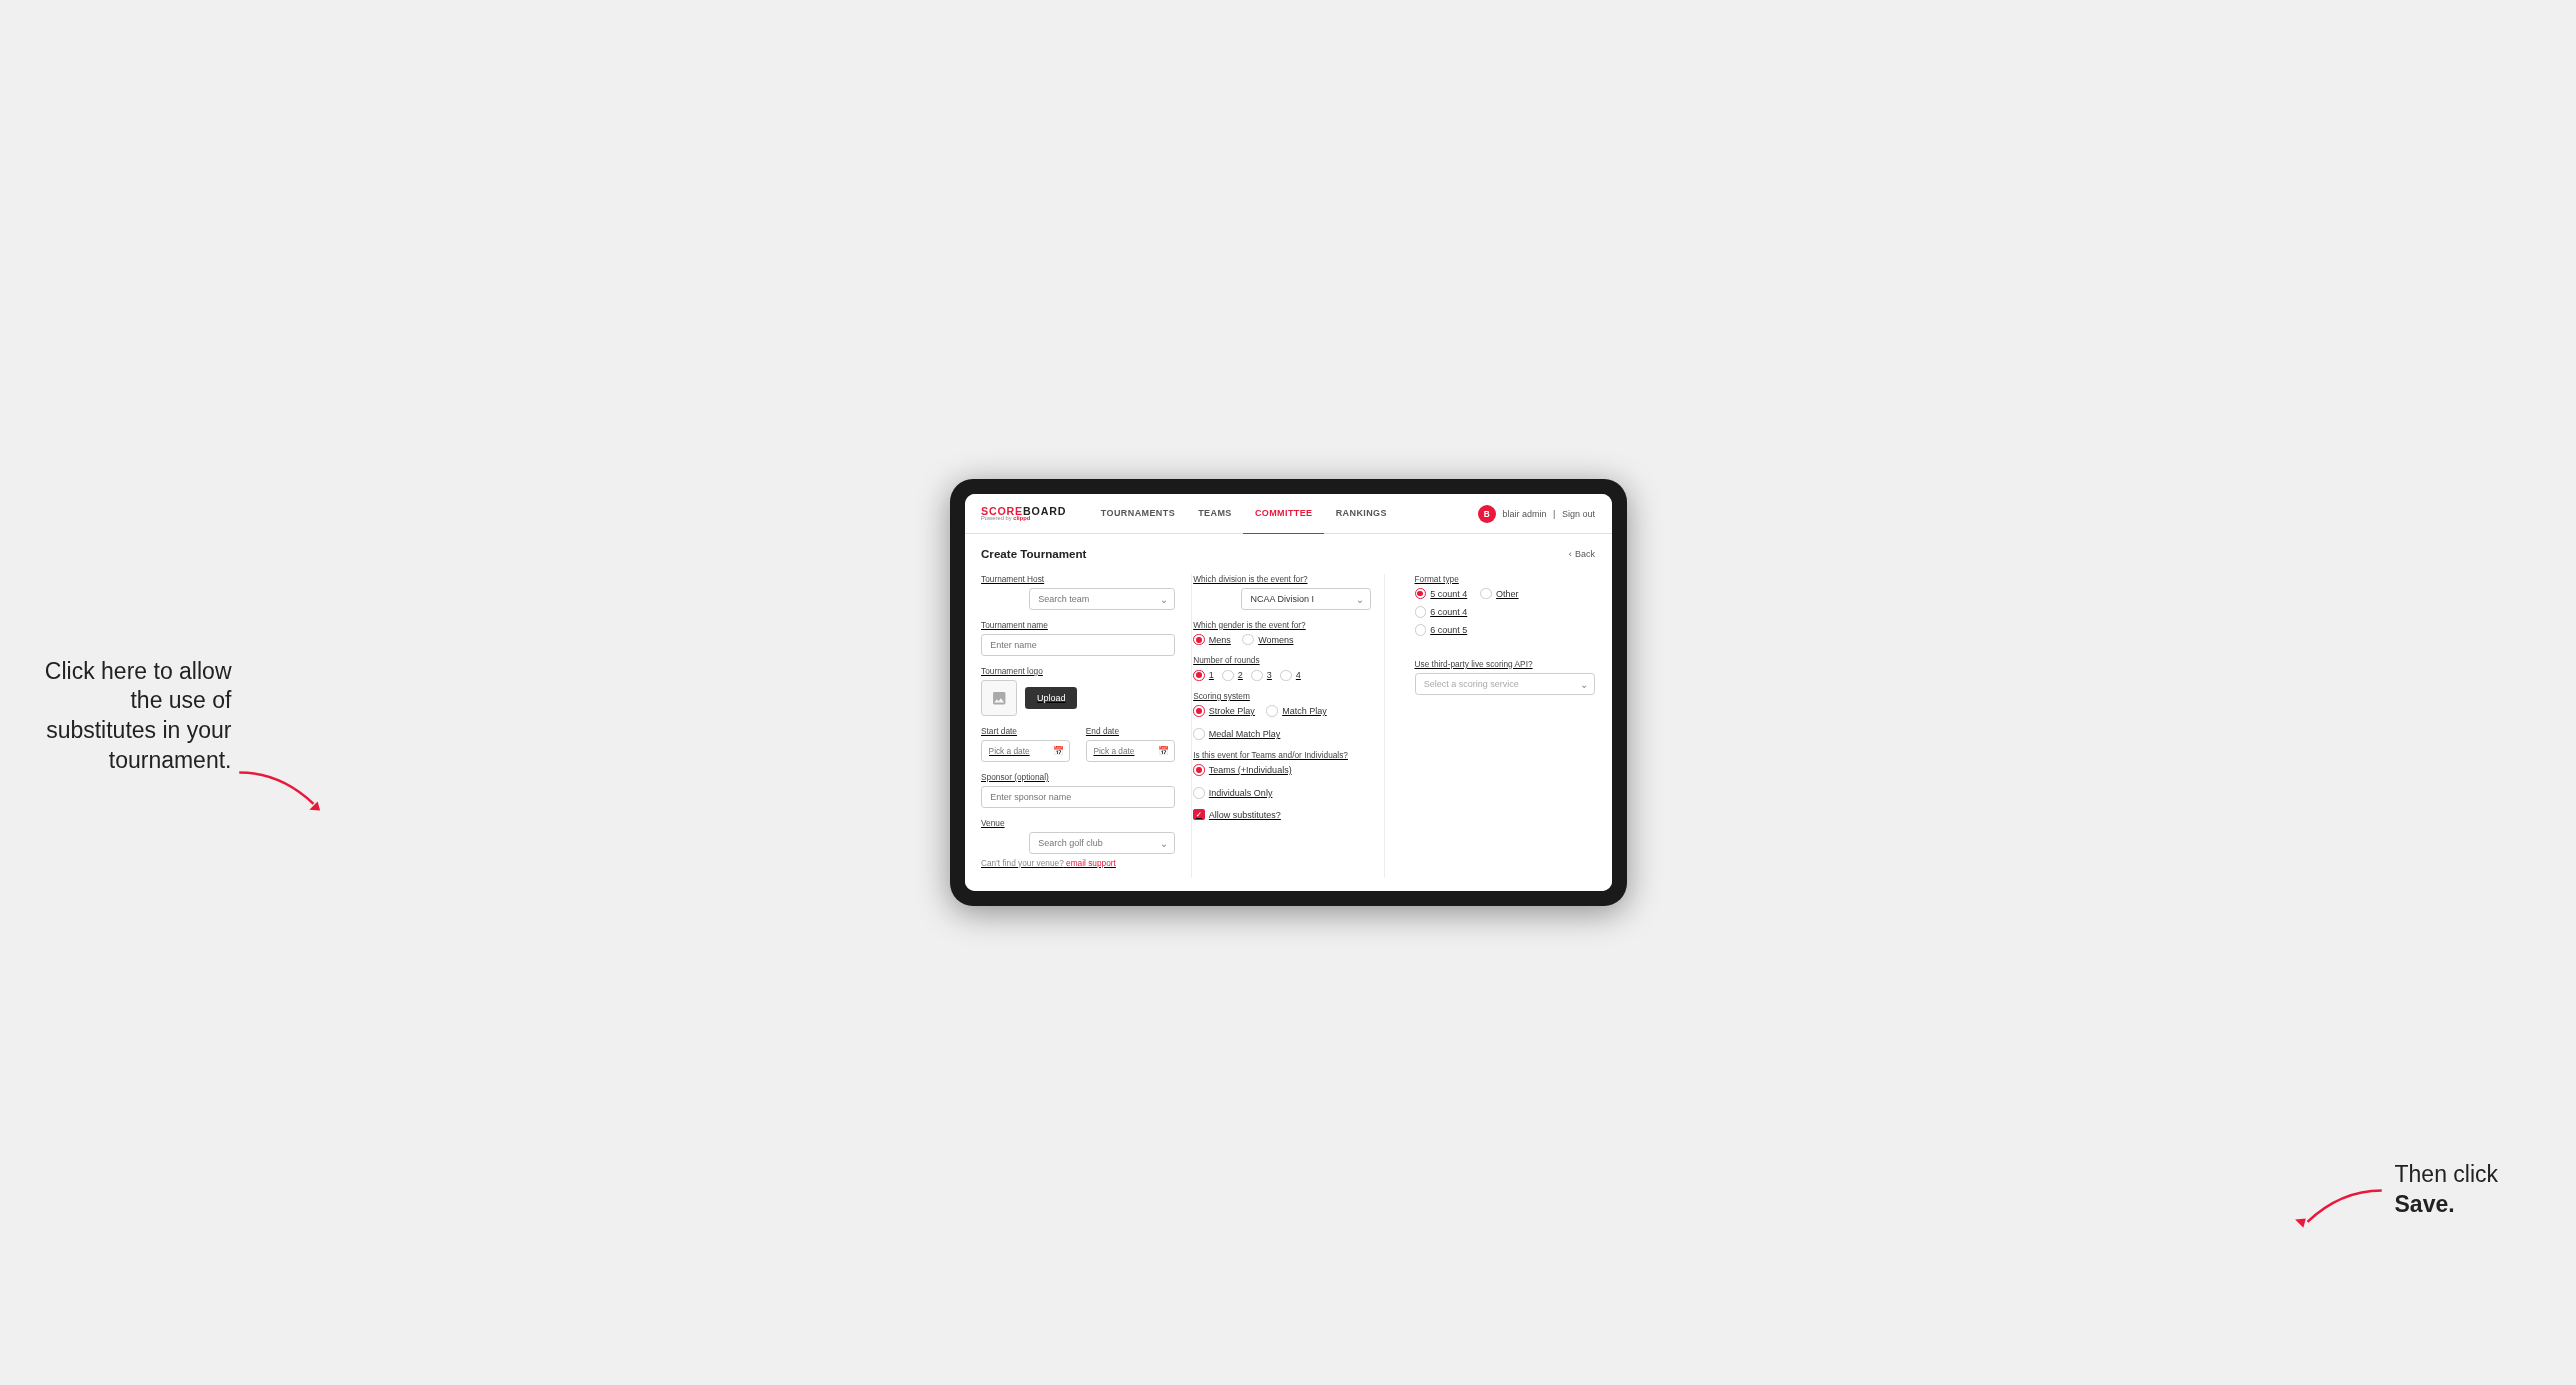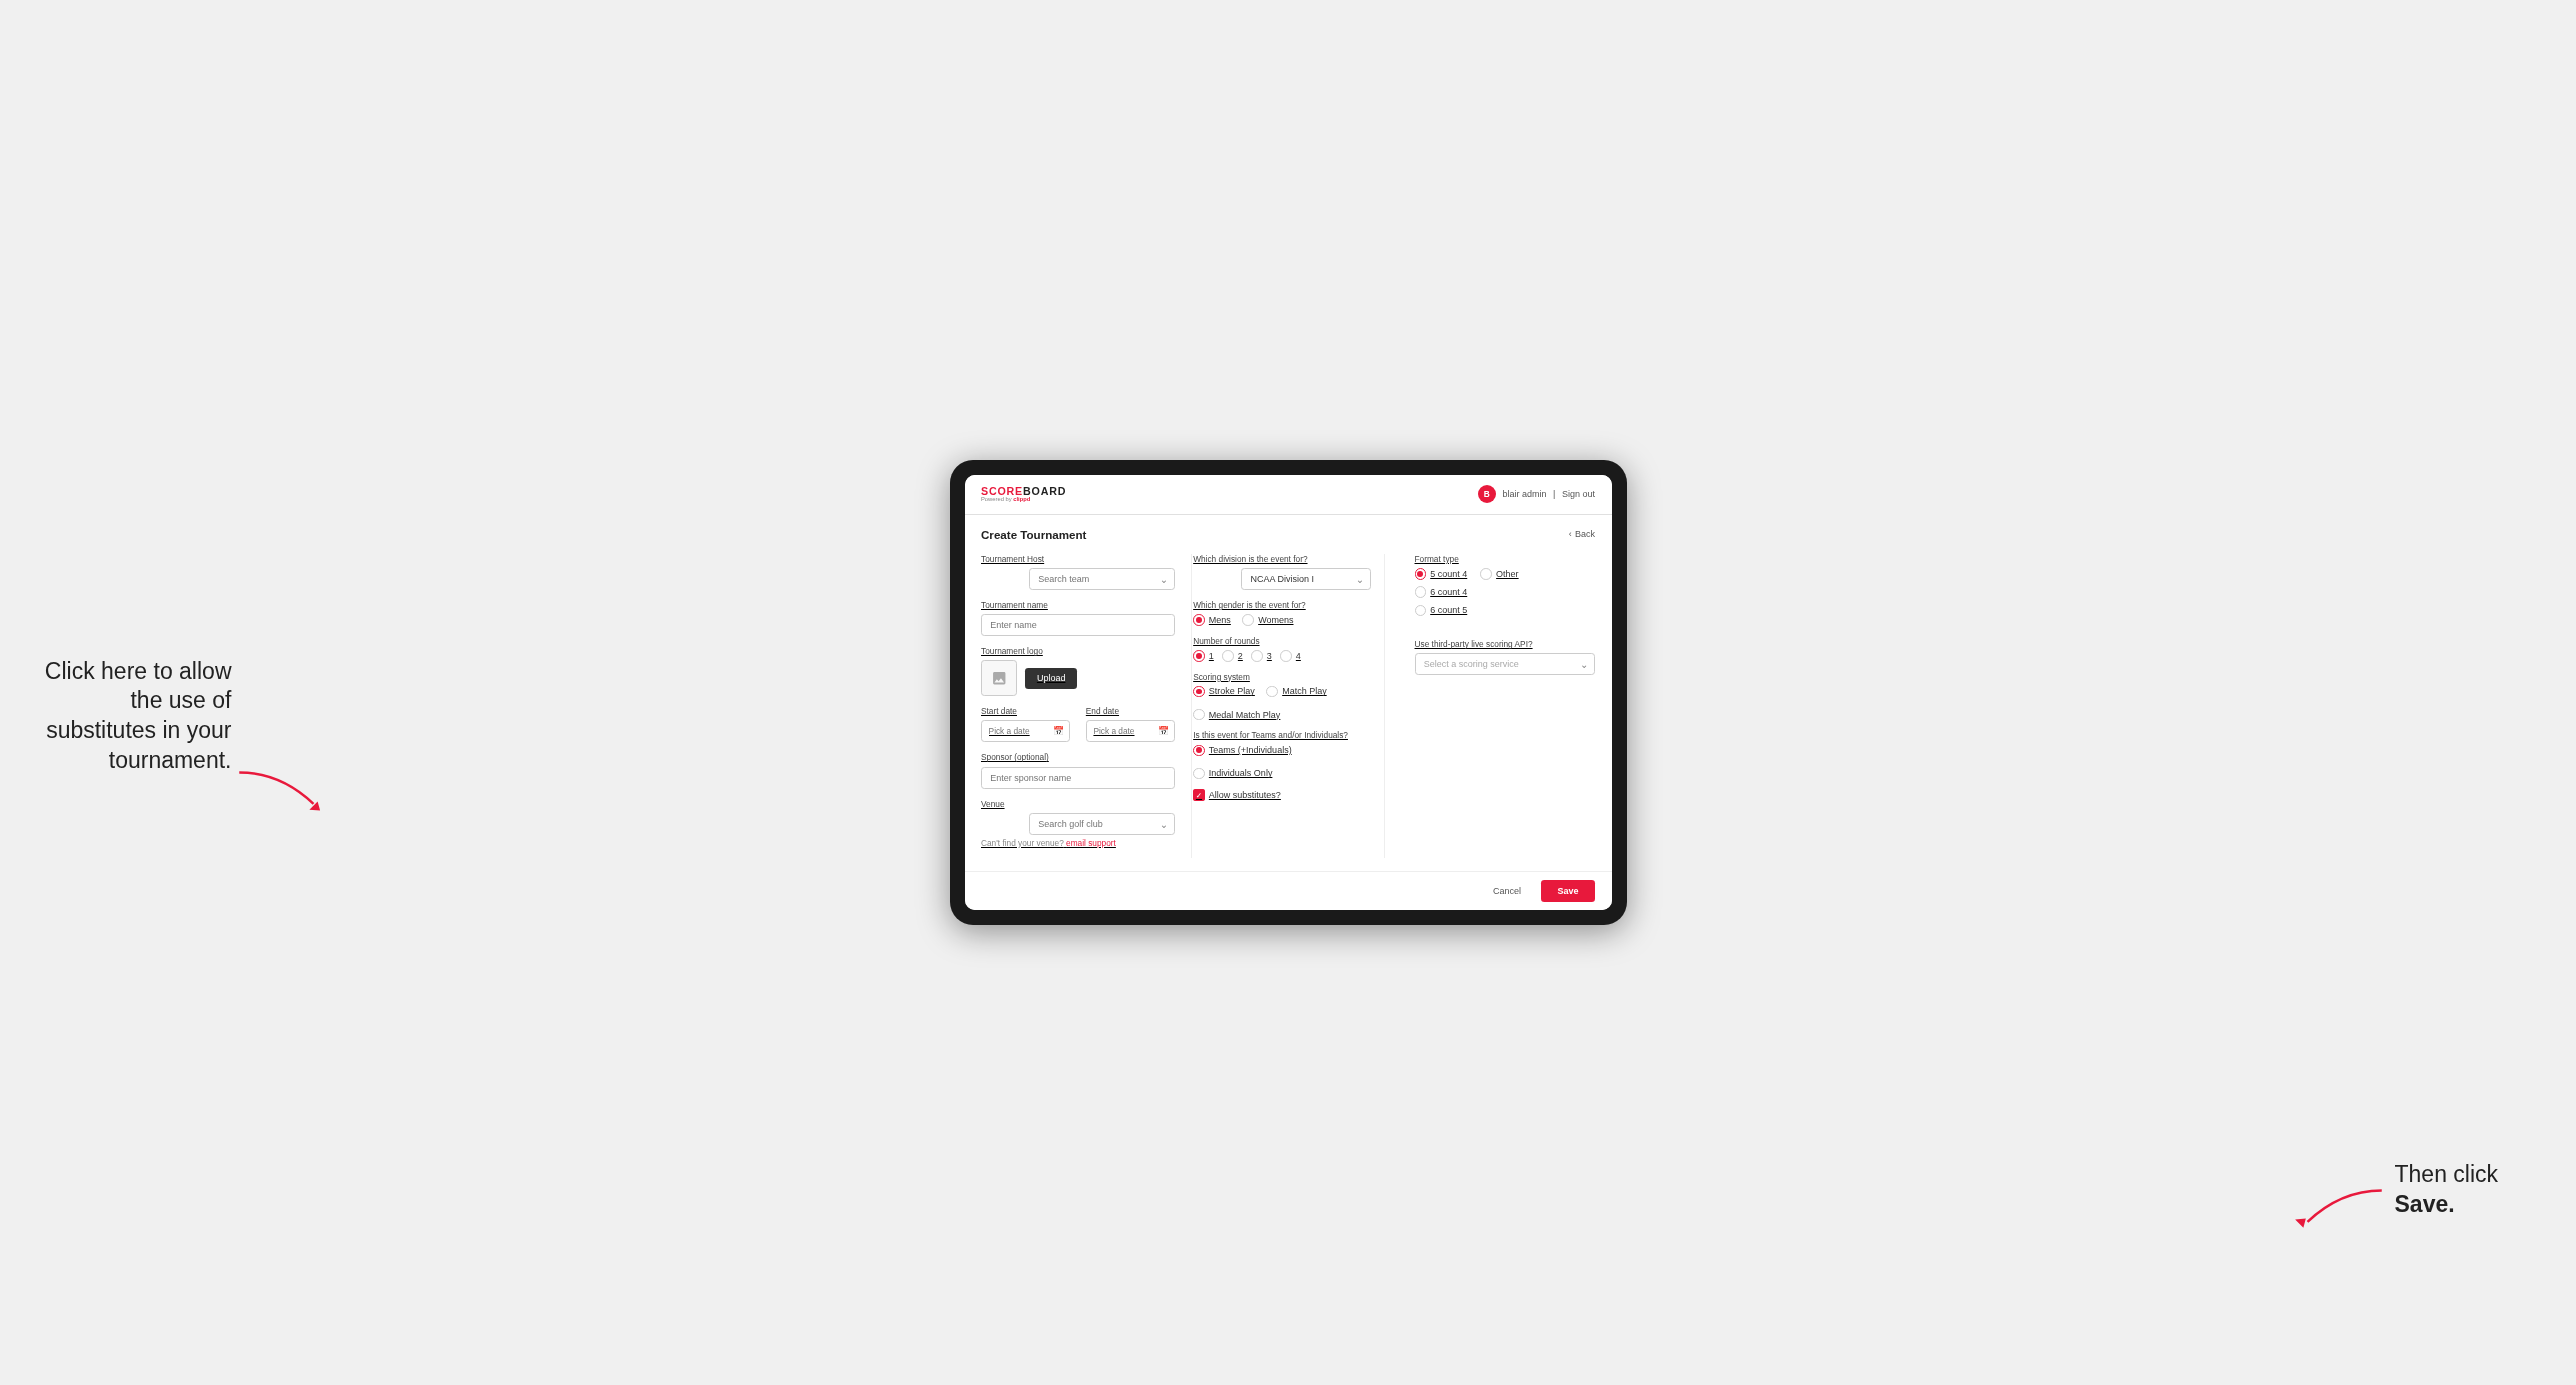--- a/index.html
+++ b/index.html
@@ -487,20 +487,26 @@
     <nav class="nav">
       <div class="nav-logo">
         <div class="nav-logo-scoreboard">
           <span style="color:#e8193c">SCORE</span><span style="color:#222">BOARD</span>
         </div>
         <div class="nav-logo-powered">
           Powered by <span>clippd</span>
         </div>
       </div>
 
+      <div class="nav-links">
+        <a class="nav-link">TOURNAMENTS</a>
+        <a class="nav-link">TEAMS</a>
+        <a class="nav-link active">COMMITTEE</a>
+        <a class="nav-link">RANKINGS</a>
+      </div>
 
       <div class="nav-user">
         <div class="nav-avatar">B</div>
         <span>blair admin</span>
         <span> | </span>
         <span class="nav-signout">Sign out</span>
       </div>
     </nav>
 
     <div class="page">
@@ -695,20 +701,16 @@
             <div class="scoring-select-wrap">
               <select class="form-select" style="color:#aaa;">
                 <option value="">Select a scoring service</option>
               </select>
             </div>
           </div>
         </div>
       </div>
     </div>
 
-    <div class="page-footer">
-      <button class="btn-cancel">Cancel</button>
-      <button class="btn-save">Save</button>
-    </div>
 
   </div>
 </div>
 
 
 </body></html>

